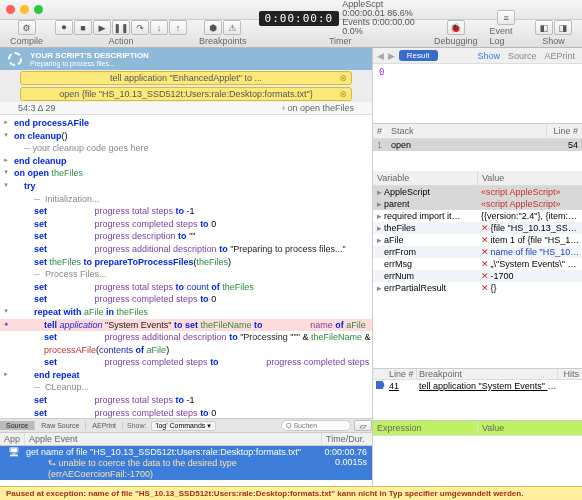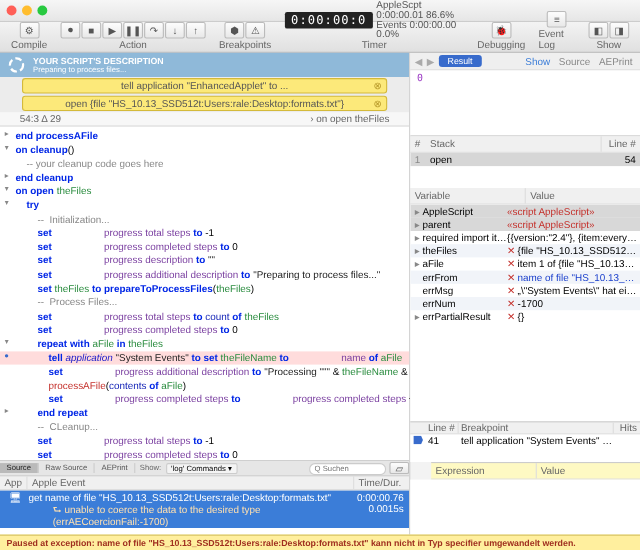--- a/index.html
+++ b/index.html
@@ -88,40 +88,40 @@
 .stack-row .n{flex:0 0 14px;color:#888;}
 .stack-row .nm{flex:1;}
 .stack-row .ln{flex:0 0 30px;text-align:right;}
 .stack-body{height:32px;background:#fff;overflow:auto;}
 
 .vars-body{flex:1;background:#fff;overflow:auto;}
 .var-row{display:flex;padding:0 2px;font-size:7.5px;line-height:12px;}
 .var-row.alt{background:#f1f4f9;}
 .var-row.sel{background:#d8d8d8;}
 .var-k{flex:0 0 86px;white-space:nowrap;overflow:hidden;text-overflow:ellipsis;padding-left:2px;}
-.var-v{flex:1;white-space:nowrap;overflow:hidden;text-overflow:ellipsis;}
+.var-v{flex:1;white-space:nowrap;overflow:hidden;text-overflow:ellipsis;margin-left:20px;}
 .disc{display:inline-block;width:7px;color:#888;}
 .vred{color:#c4302b;}
 .vblue{color:#1a3fcc;}
 .xmark{color:#c4302b;margin-right:2px;}
 
 .bp-hdr{display:flex;background:#f0f0f0;border-top:1px solid #ccc;border-bottom:1px solid #ddd;font-size:7px;color:#666;}
 .bp-hdr .c1{flex:0 0 14px;}
 .bp-hdr .c2{flex:0 0 30px;border-right:1px solid #ddd;padding-left:2px;}
 .bp-hdr .c3{flex:1;padding-left:2px;border-right:1px solid #ddd;}
 .bp-hdr .c4{flex:0 0 24px;text-align:right;padding-right:3px;}
-.bp-body{height:25px;background:#fff;}
+.bp-body{height:40px;background:#fff;text-decoration:underline;}
 .bp-row{display:flex;font-size:7.5px;padding:1px 0;}
 .bp-row .c1{flex:0 0 14px;text-align:center;}
 .bp-row .bpflag{width:9px;height:8px;background:#386bcc;display:inline-block;clip-path:polygon(0 0,80% 0,100% 50%,80% 100%,0 100%);}
 .bp-row .c2{flex:0 0 30px;padding-left:2px;}
 .bp-row .c3{flex:1;padding-left:2px;white-space:nowrap;overflow:hidden;text-overflow:ellipsis;}
 .bp-row .c4{flex:0 0 24px;}
 
-.expr-hdr{display:flex;background:#fef9c3;border-top:1px solid #ccc;border-bottom:1px solid #ddd;font-size:7px;color:#666;margin-left:19px;}
+.expr-hdr{display:flex;background:#bef264;border-top:1px solid #ccc;border-bottom:1px solid #ddd;font-size:7px;color:#666;}
 .expr-hdr span{flex:1;padding:2px 4px;border-right:1px solid #ddd;}
 .expr-body{flex:0 0 50px;background:#fff;}
 
 .status-bar{background:#ffef9e;border-top:1px solid #d4c060;padding:2px 6px;font-size:8px;color:#a03020;font-weight:600;}
 </style>
 </head>
 <body>
 
 <div class="titlebar">
   <div class="traffic">

